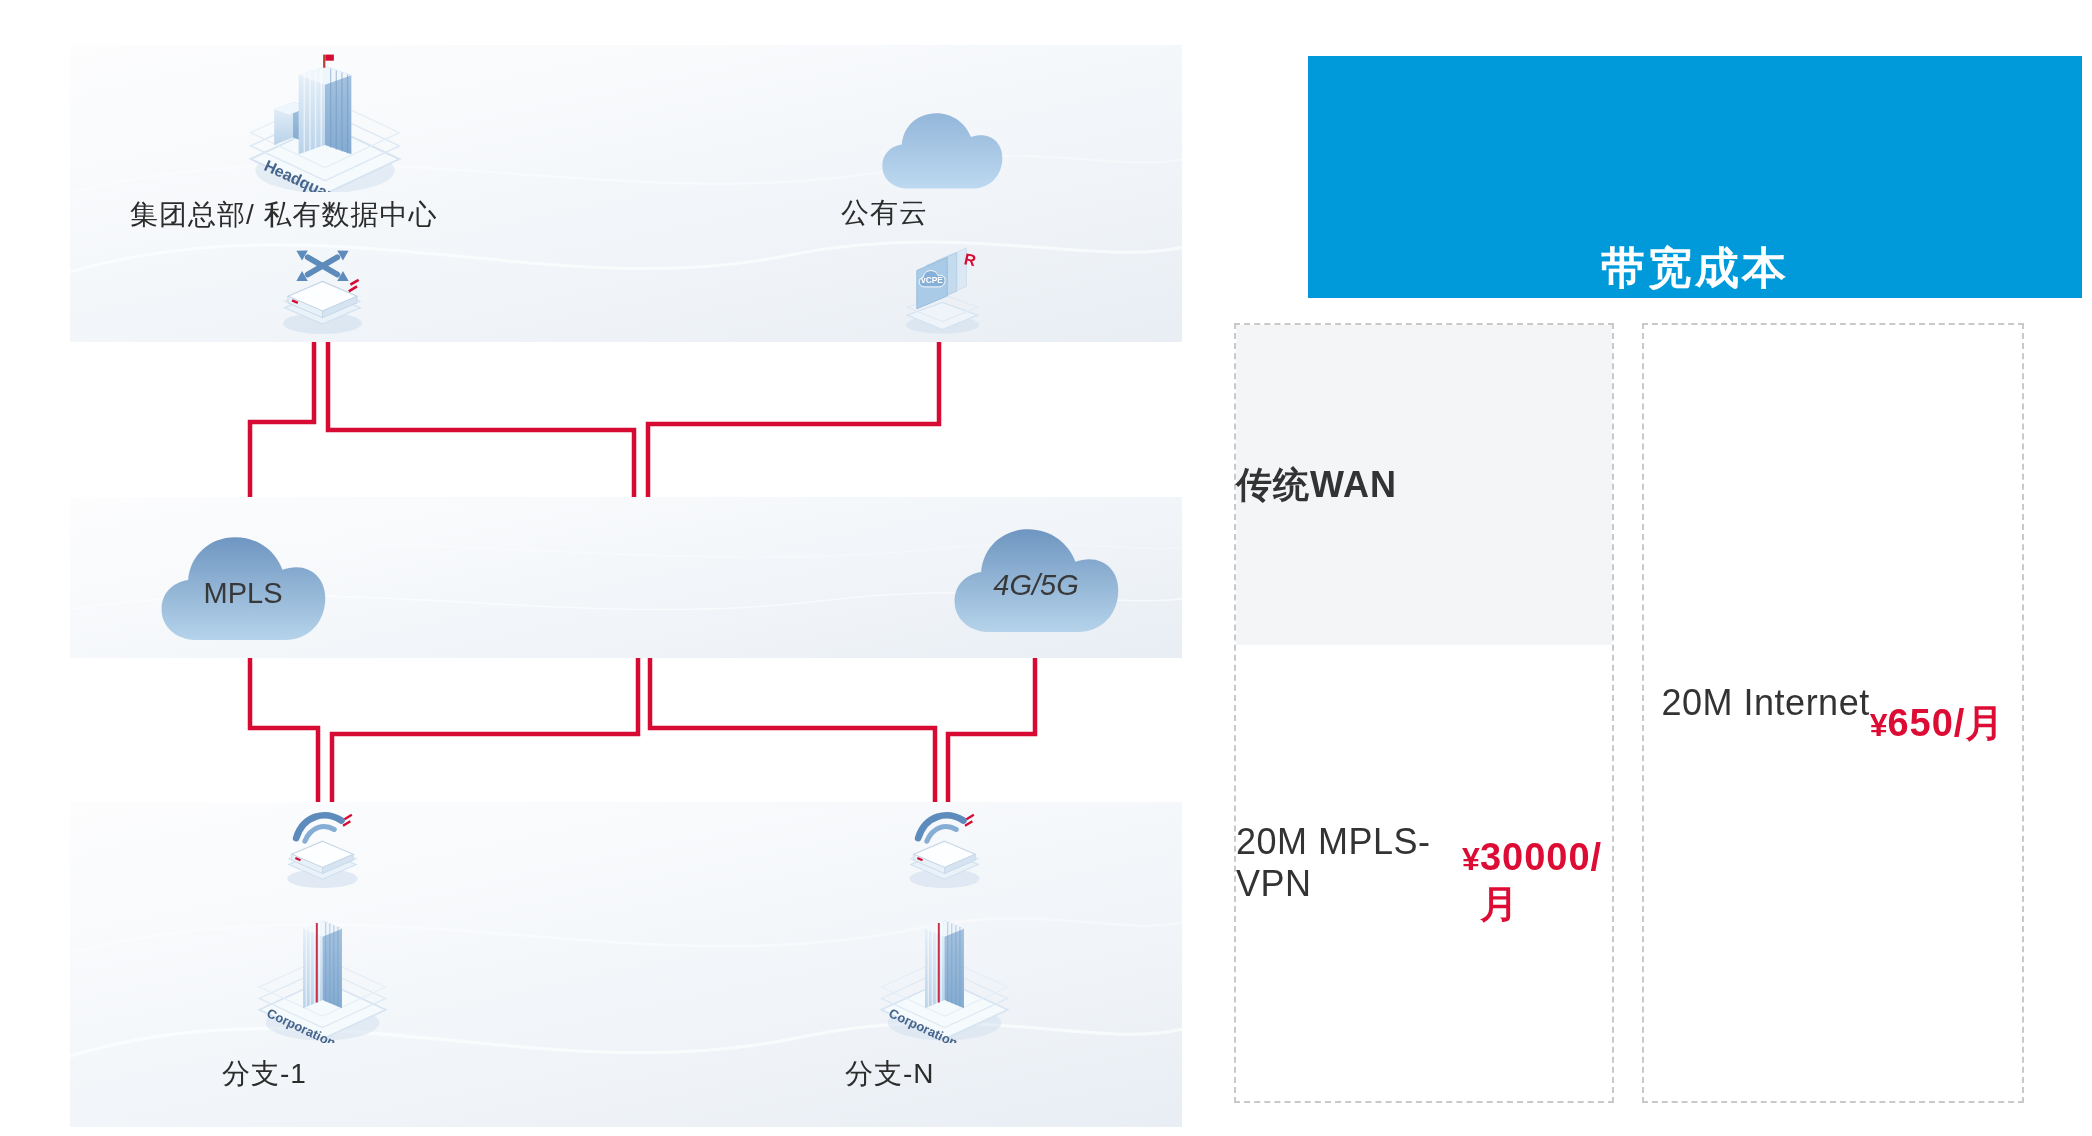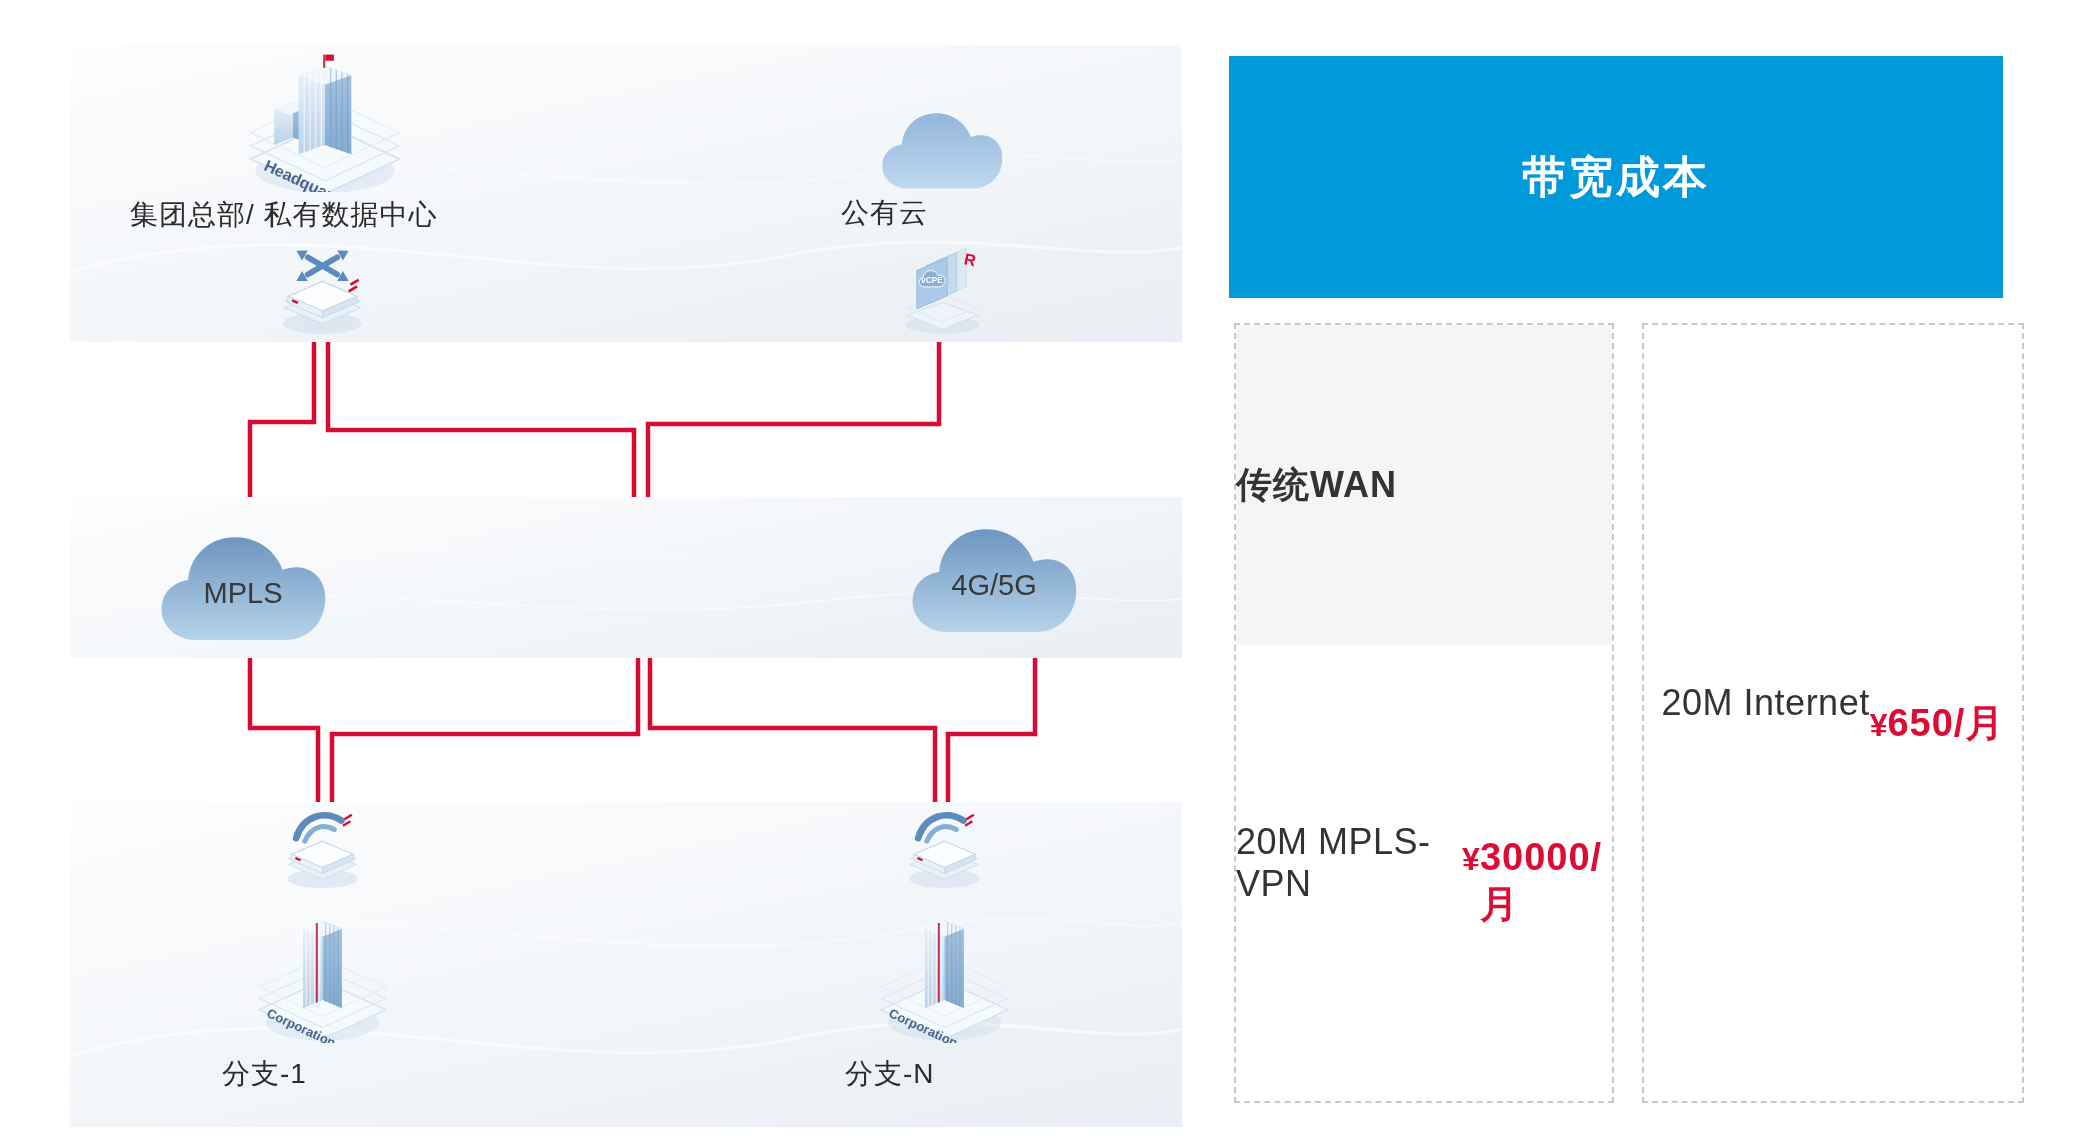--- a/index.html
+++ b/index.html
@@ -22,22 +22,22 @@
   .node svg { width:100%; height:100%; display:block; }
 
   .diagram-label { position:absolute; text-align:left; font-size:28px; color:#2c2c2c; letter-spacing:1px; }
 
   .cloud { position:absolute; }
   .cloud svg { width:100%; height:100%; display:block; }
   .cloud .cloud-label { position:absolute; left:0; right:0; top:56%; transform:translateY(-50%);
                         text-align:center; font-size:29px; color:#383838; }
 
   
-  .panel-header { position:absolute; left:1229px; top:56px; width:774px; height:242px;
-                  display:flex; align-items:center; justify-content:center; }
+  .panel-header { position:absolute; left:1308px; top:56px; width:774px; height:242px;
+                  display:flex; align-items:flex-end; justify-content:center; }
   .panel-title { font-size:44px; font-weight:bold; color:#ffffff; letter-spacing:3px; }
 
   .col { position:absolute; top:323px; height:780px; border:2px dashed #c9c9c9;
          display:flex; flex-direction:column; background:#ffffff; }
   .col-head { height:320px; background:#f3f5f7; display:flex; align-items:center; justify-content:flex-start; }
   .col-title { font-size:36px; font-weight:bold; color:#333; letter-spacing:1px; }
   .col-body { flex:1; display:flex; flex-direction:row; align-items:center; justify-content:center; padding-top:20px; }
   .spec { font-size:36px; color:#333; margin-bottom:40px; letter-spacing:0.5px; }
   .price { display:flex; align-items:baseline; font-weight:bold; }
   .price .cur { font-size:32px; }
@@ -172,21 +172,21 @@
       <text x="94" y="40" font-size="20" font-weight="bold" fill="#d60a33" transform="rotate(12 94 40)">R</text>
     </svg>
   </div>
 
   <div class="cloud" style="left:157px; top:526px; width:172px; height:120px;">
     <svg viewBox="0 0 200 140">
         <path d="M47 133 C20 133 5 116 5 97 C5 79 17 66 36 63 C38 35 60 13 91 13 C117 13 138 29 146 51 C151 49 157 48 162 48 C183 48 196 64 196 84 C196 113 176 133 149 133 Z" fill="url(#gcl)"></path>
       </svg>
     <span class="cloud-label">MPLS</span>
   </div>
-  <div class="cloud" style="left:908px; top:518px; width:172px; height:120px;">
+  <div class="cloud" style="left:950px; top:518px; width:172px; height:120px;font-style:italic;">
     <svg viewBox="0 0 200 140">
         <path d="M47 133 C20 133 5 116 5 97 C5 79 17 66 36 63 C38 35 60 13 91 13 C117 13 138 29 146 51 C151 49 157 48 162 48 C183 48 196 64 196 84 C196 113 176 133 149 133 Z" fill="url(#gcl)"></path>
       </svg>
     <span class="cloud-label">4G/5G</span>
   </div>
 
   <div class="node" style="left:270px; top:803px; width:105px; height:88px;">
     <svg viewBox="0 0 140 120">
       <ellipse cx="70" cy="103" rx="48" ry="13" fill="#c9daeb" opacity="0.5"></ellipse>
       <path d="M70 64 L116 84 L70 104 L24 84 Z" fill="#eaf2f9" stroke="#cfe0ef" stroke-width="1.5"></path>

